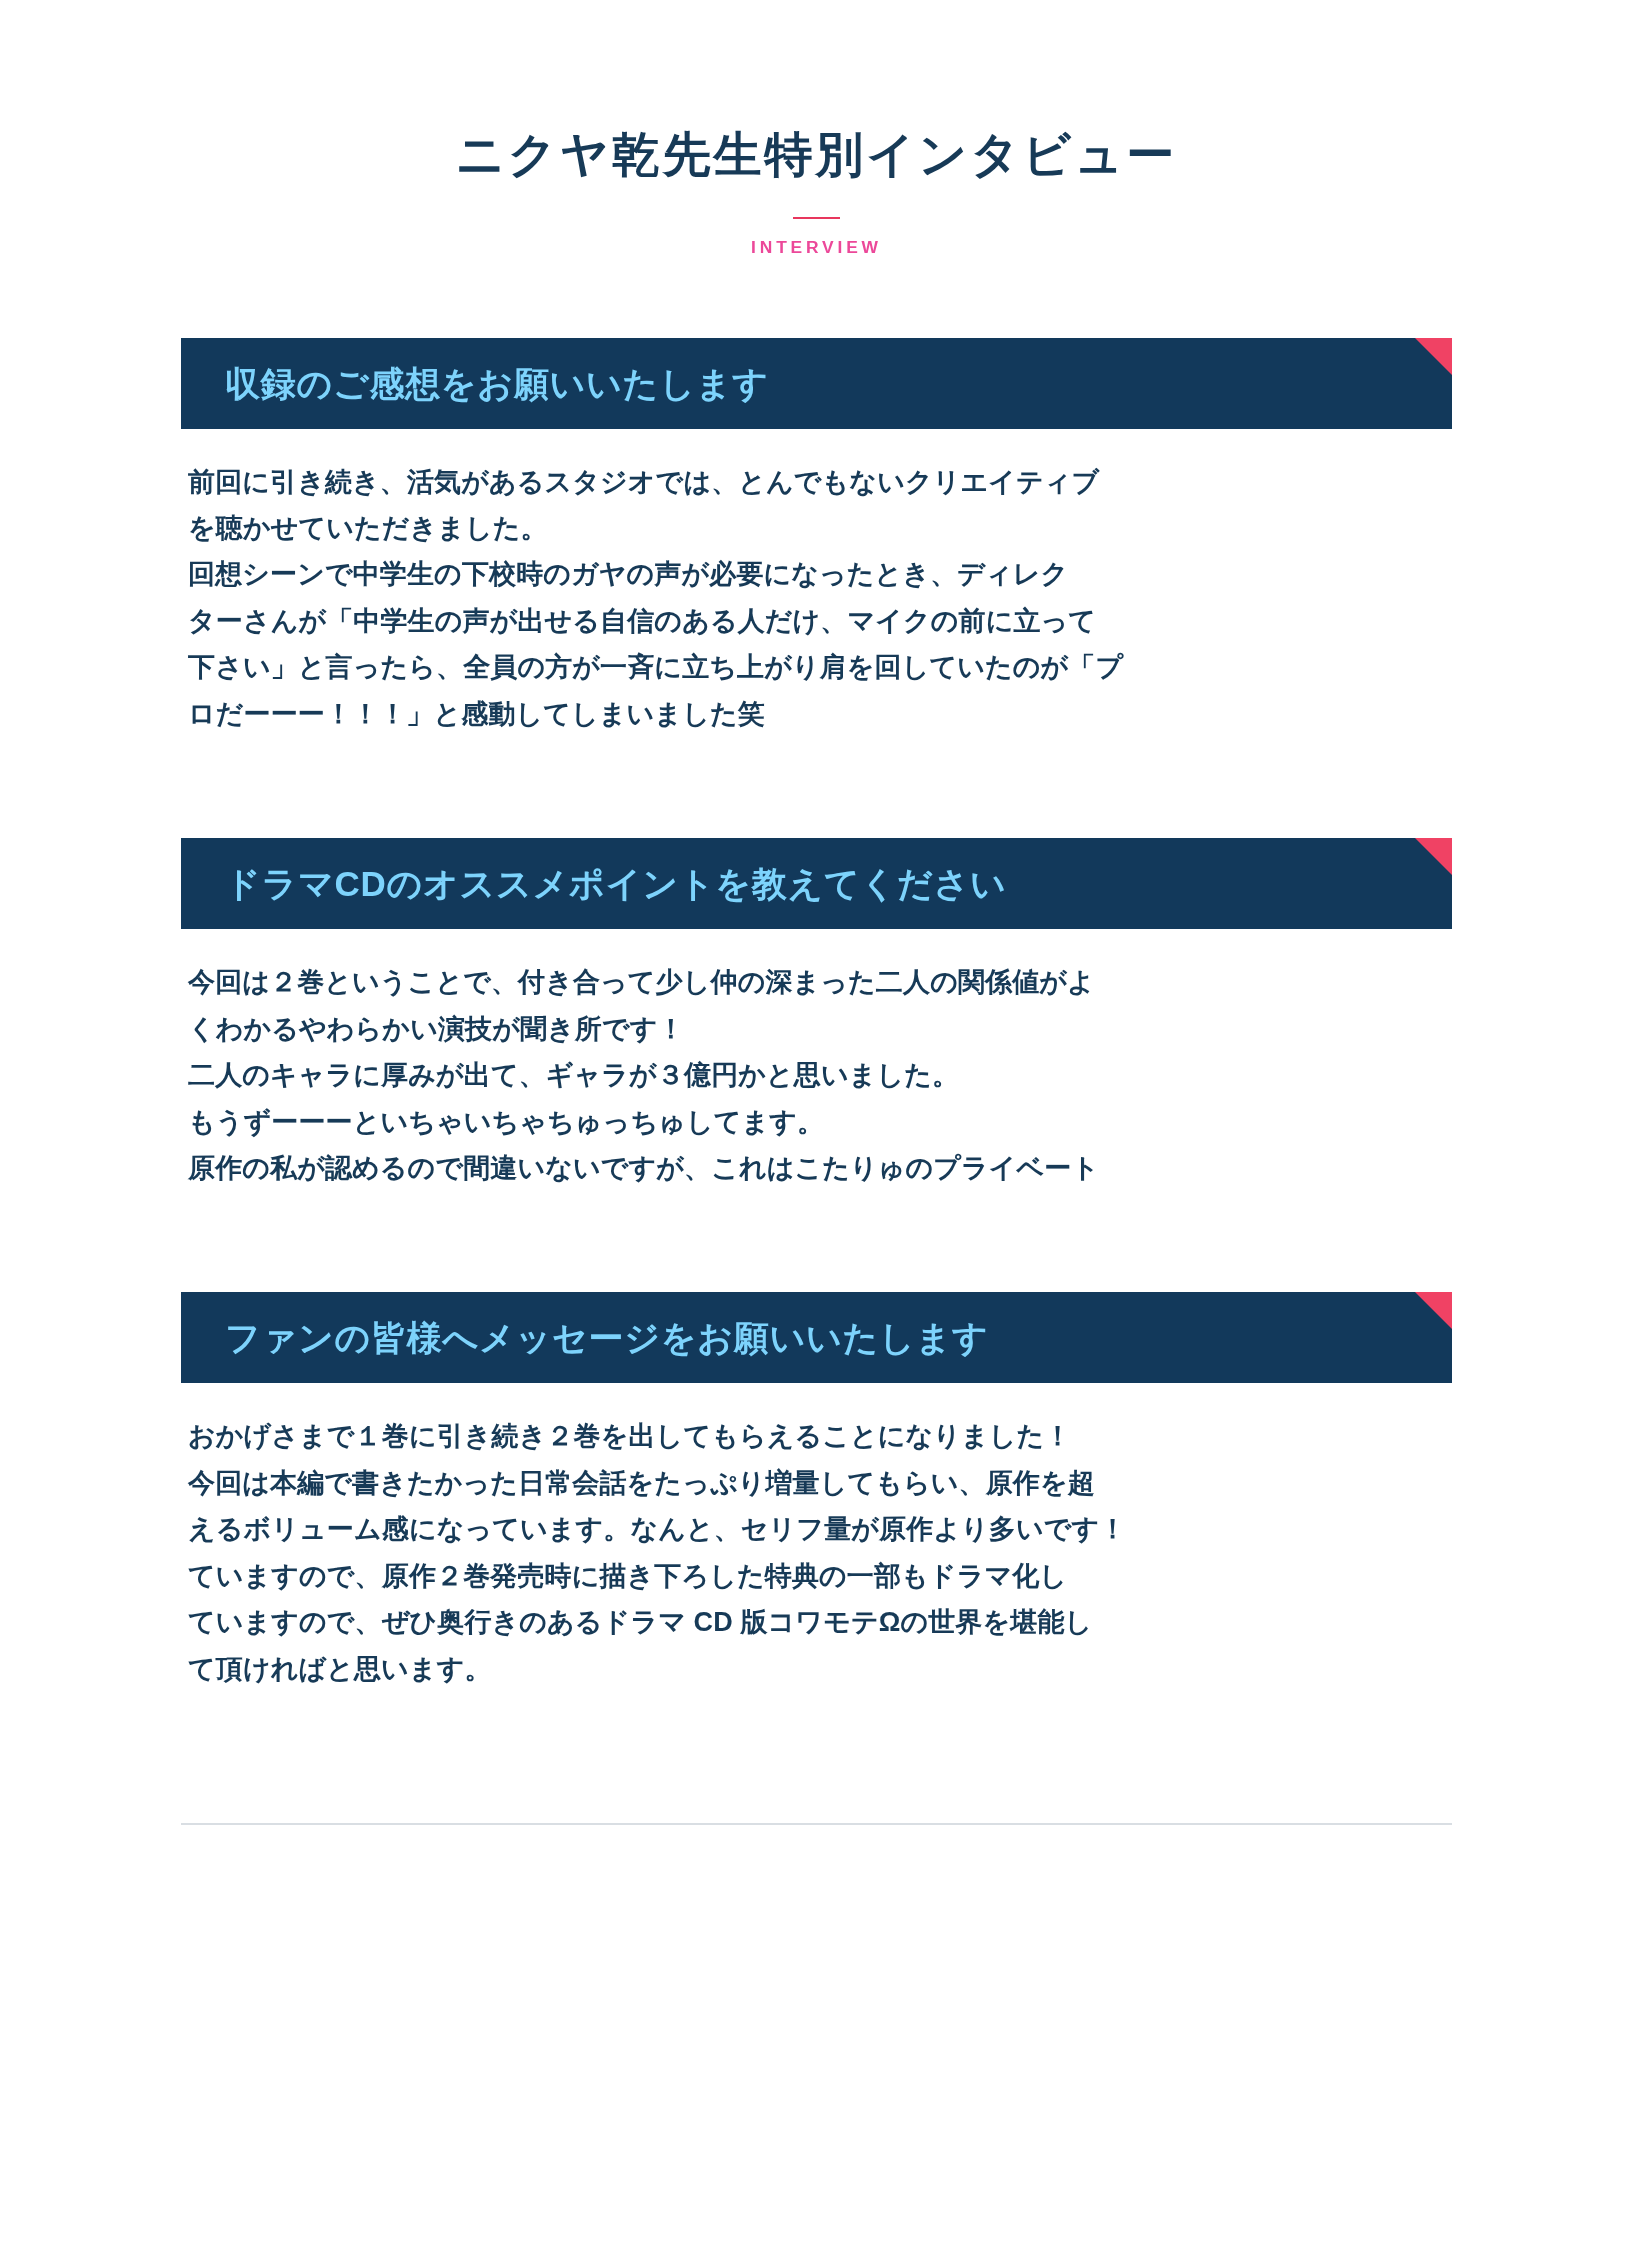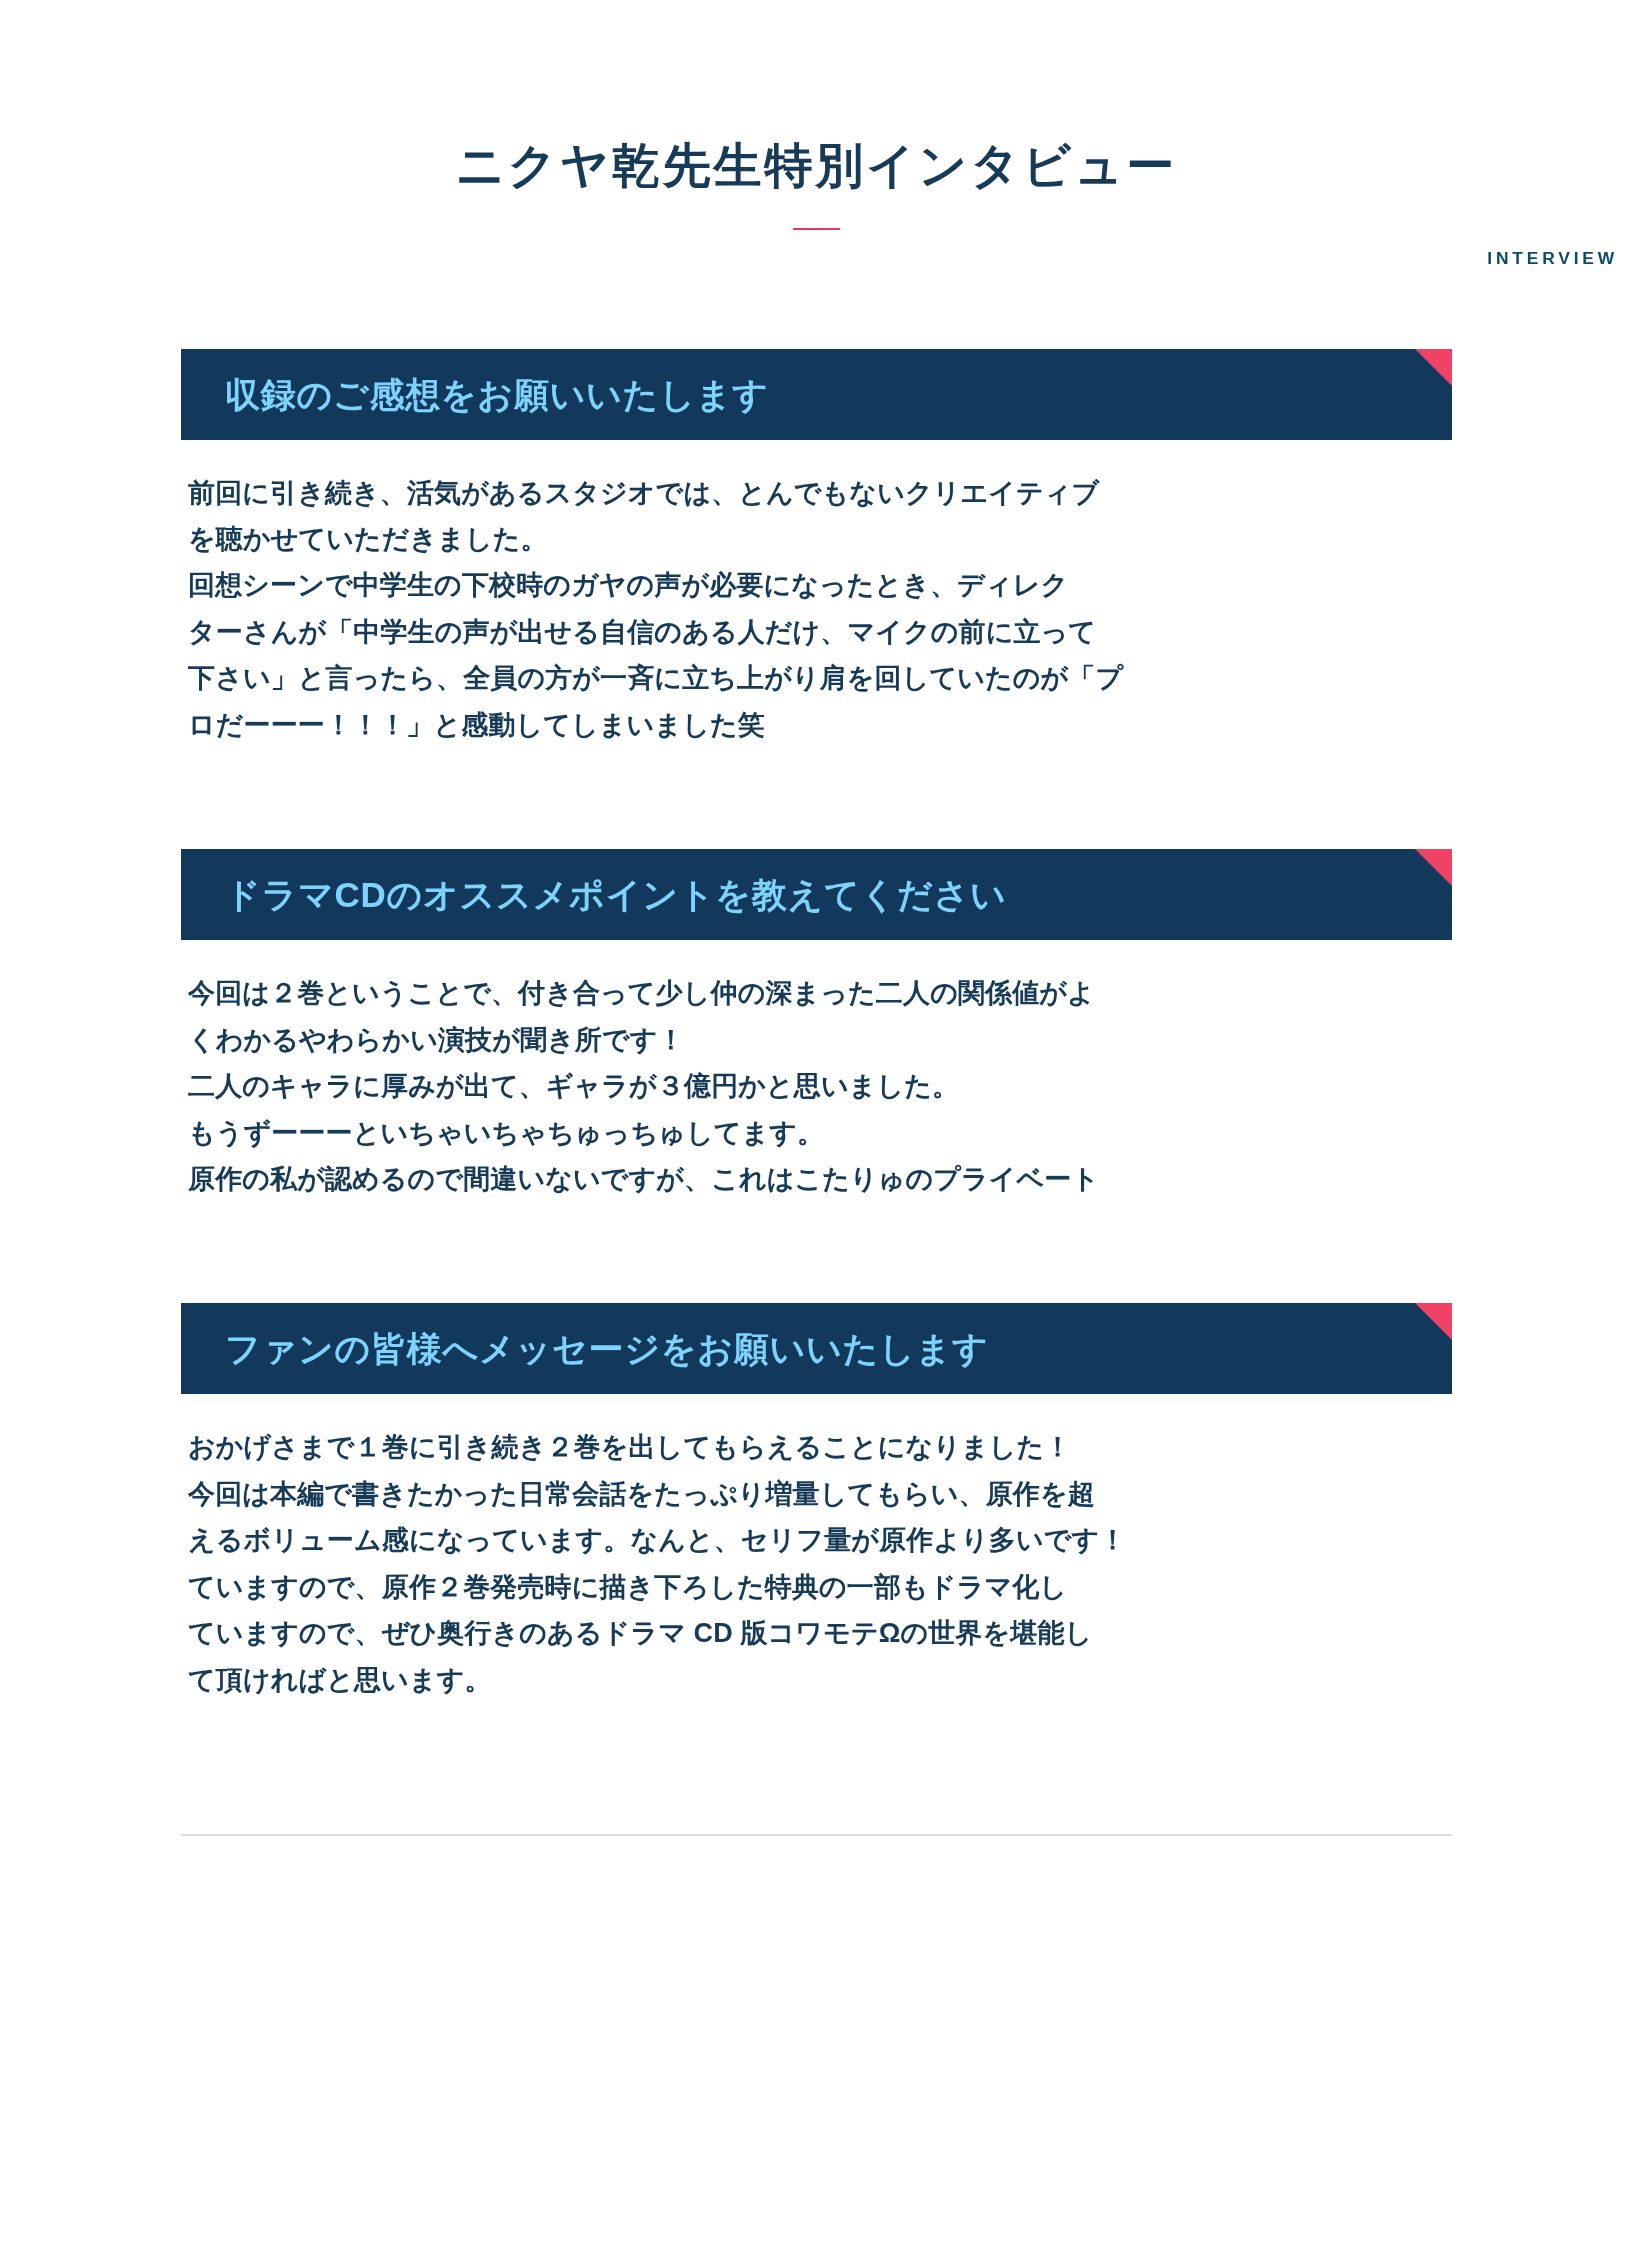--- a/index.html
+++ b/index.html
@@ -11,21 +11,21 @@
     width: 1633px;
     min-height: 2261px;
     font-family: "Liberation Sans", "DejaVu Sans", sans-serif;
     color: #173a57;
     -webkit-font-smoothing: antialiased;
   }
   .page {
     width: 1633px;
     min-height: 2261px;
     box-sizing: border-box;
-    padding: 15px;
+    padding: 4px;
     position: relative;
   }
 
   
   .header {
     text-align: center;
     padding-top: 122px;
   }
   .main-title {
     font-size: 48px;
@@ -37,24 +37,23 @@
   }
   .title-rule {
     width: 47px;
     height: 2.6px;
     background: #e8365d;
     margin: 33px auto 17.4px auto;
   }
   .subtitle {
     font-size: 17.4px;
     letter-spacing: 0.22em;
-    color: #0c4a6e;
+    color: #ec4899;
     font-weight: 600;
     margin: 0;
-    text-align: right;
   }
 
   
   .content {
     width: 1271px;
     margin: 0 auto;
     padding-top: 80px;
   }
 
   

